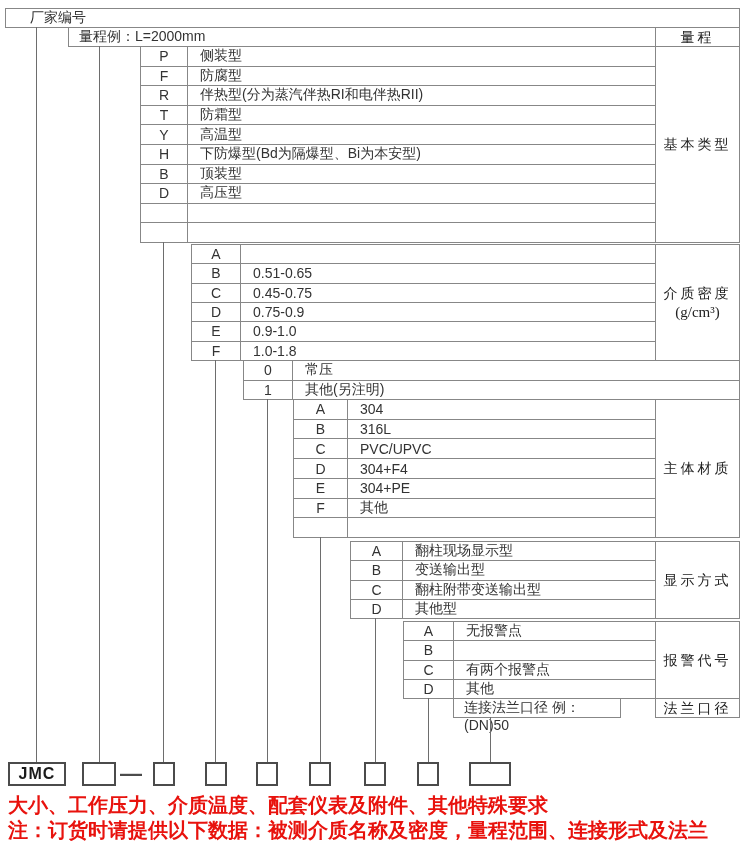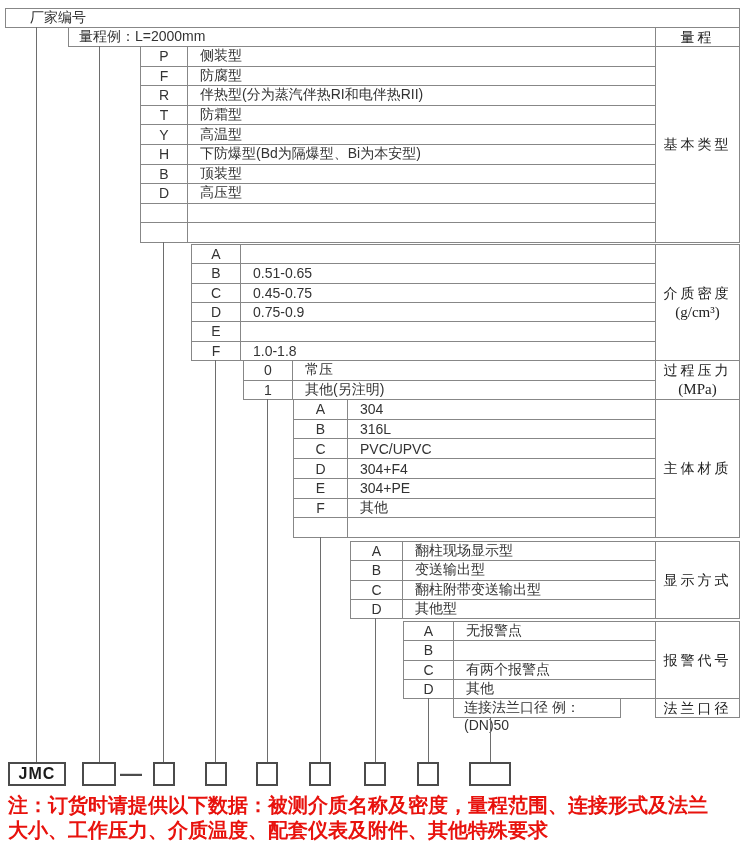--- a/index.html
+++ b/index.html
@@ -153,20 +153,21 @@
       <div class="row">
           <span class="code">C</span>
           <span class="desc">0.45-0.75</span>
         </div>
       <div class="row">
           <span class="code">D</span>
           <span class="desc">0.75-0.9</span>
         </div>
       <div class="row">
           <span class="code">E</span>
+          <span class="desc">0.9-1.0</span>
         </div>
       <div class="row">
           <span class="code">F</span>
           <span class="desc">1.0-1.8</span>
         </div>
     </div>
     <div class="label-col">
       <span>介质密度</span>
       <span class="sub">(g/cm³)</span>
     </div>
@@ -175,24 +176,20 @@
   <div class="section w-press" style="left:243px; top:360px; width:497px; height:40px;">
     <div class="rows-col">
       <div class="row">
           <span class="code">0</span>
           <span class="desc">常压</span>
         </div>
       <div class="row">
           <span class="code">1</span>
           <span class="desc">其他(另注明)</span>
         </div>
-    </div>
-    <div class="label-col">
-      <span>过程压力</span>
-      <span class="sub">(MPa)</span>
     </div>
   </div>
 
   <div class="section w-mat" style="left:293px; top:399px; width:447px; height:139px;">
     <div class="rows-col">
       <div class="row">
           <span class="code">A</span>
           <span class="desc">304</span>
         </div>
       <div class="row">
@@ -300,17 +297,17 @@
     </div>
   <div class="mbox" style="left:153px; width:22px;"></div>
   <div class="mbox" style="left:205px; width:22px;"></div>
   <div class="mbox" style="left:256px; width:22px;"></div>
   <div class="mbox" style="left:309px; width:22px;"></div>
   <div class="mbox" style="left:364px; width:22px;"></div>
   <div class="mbox" style="left:417px; width:22px;"></div>
   <div class="mbox" style="left:469px; width:42px;"></div>
 
   <div class="note">
+    <div>大小、工作压力、介质温度、配套仪表及附件、其他特殊要求</div>
     <div>注：订货时请提供以下数据：被测介质名称及密度，量程范围、连接形式及法兰</div>
-    <div>大小、工作压力、介质温度、配套仪表及附件、其他特殊要求</div>
   </div>
 
 </div>
 
 </body></html>

